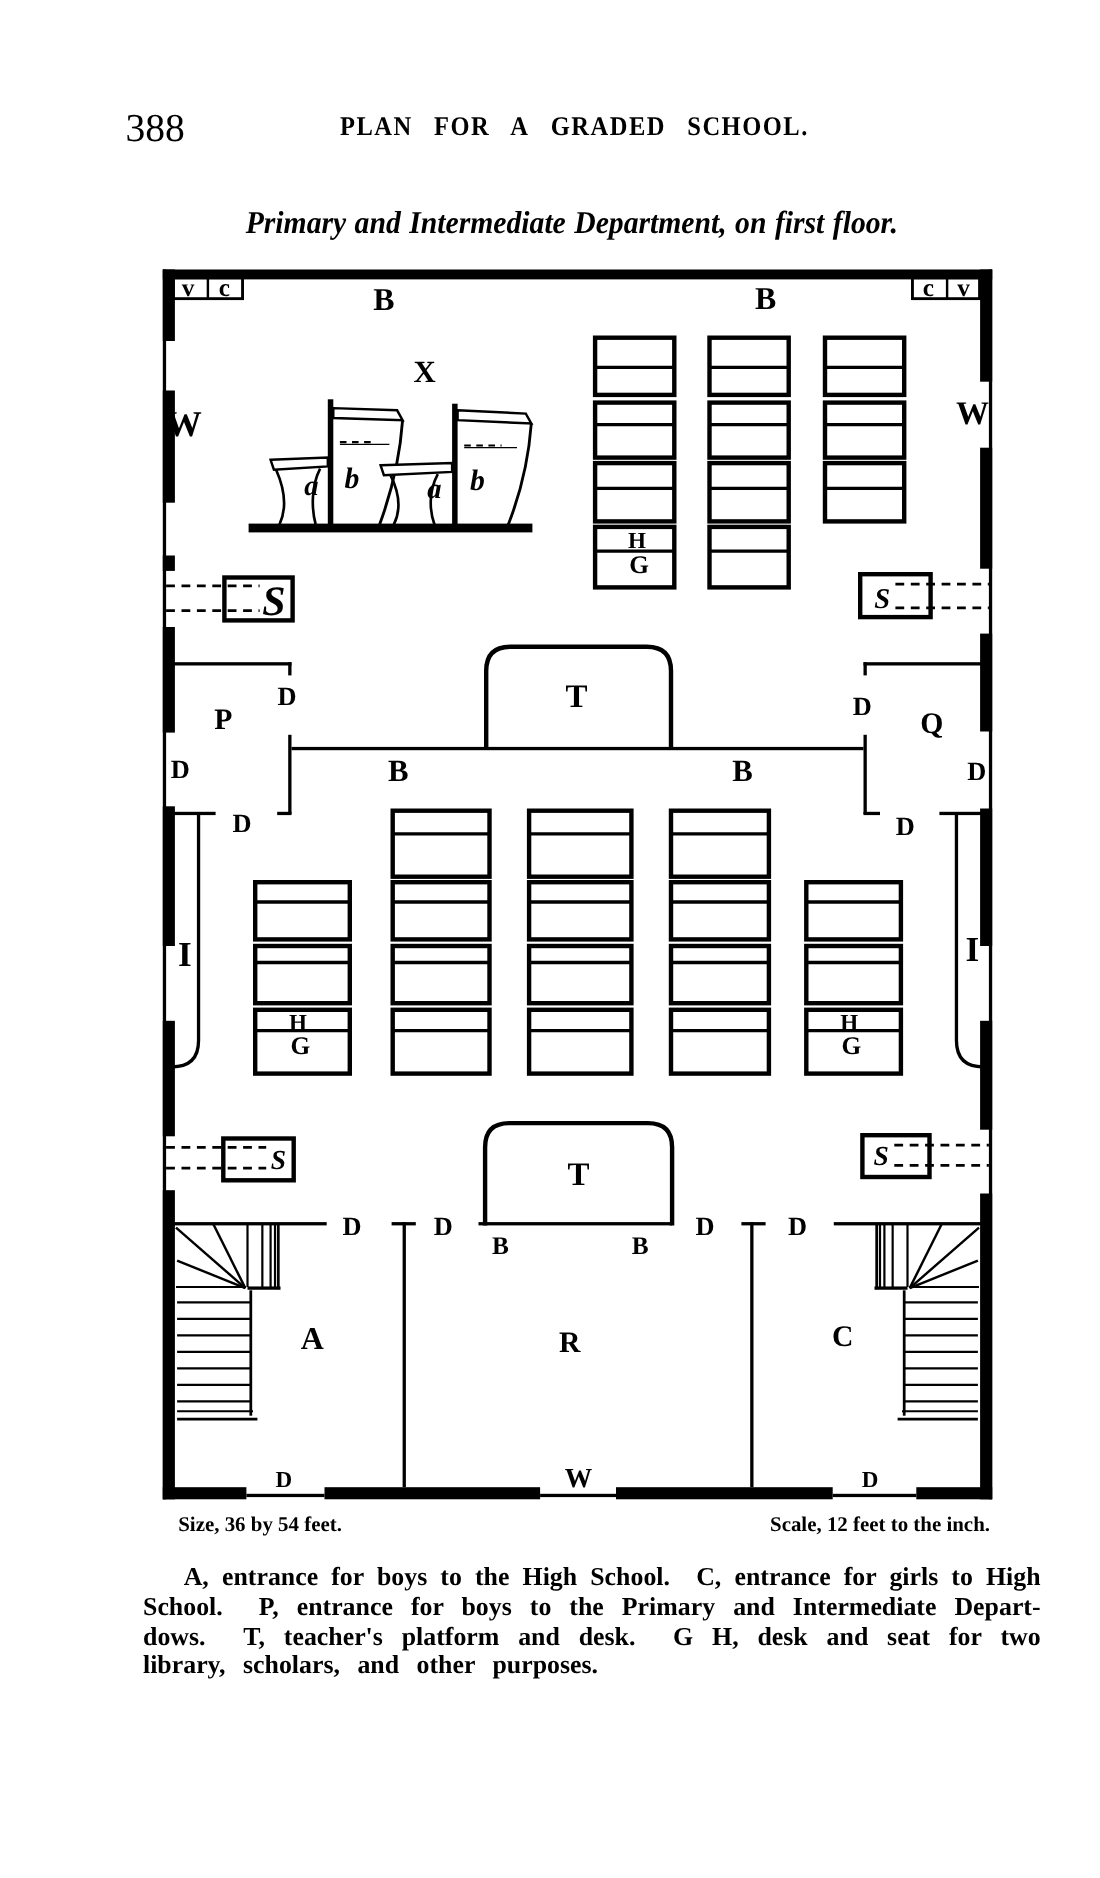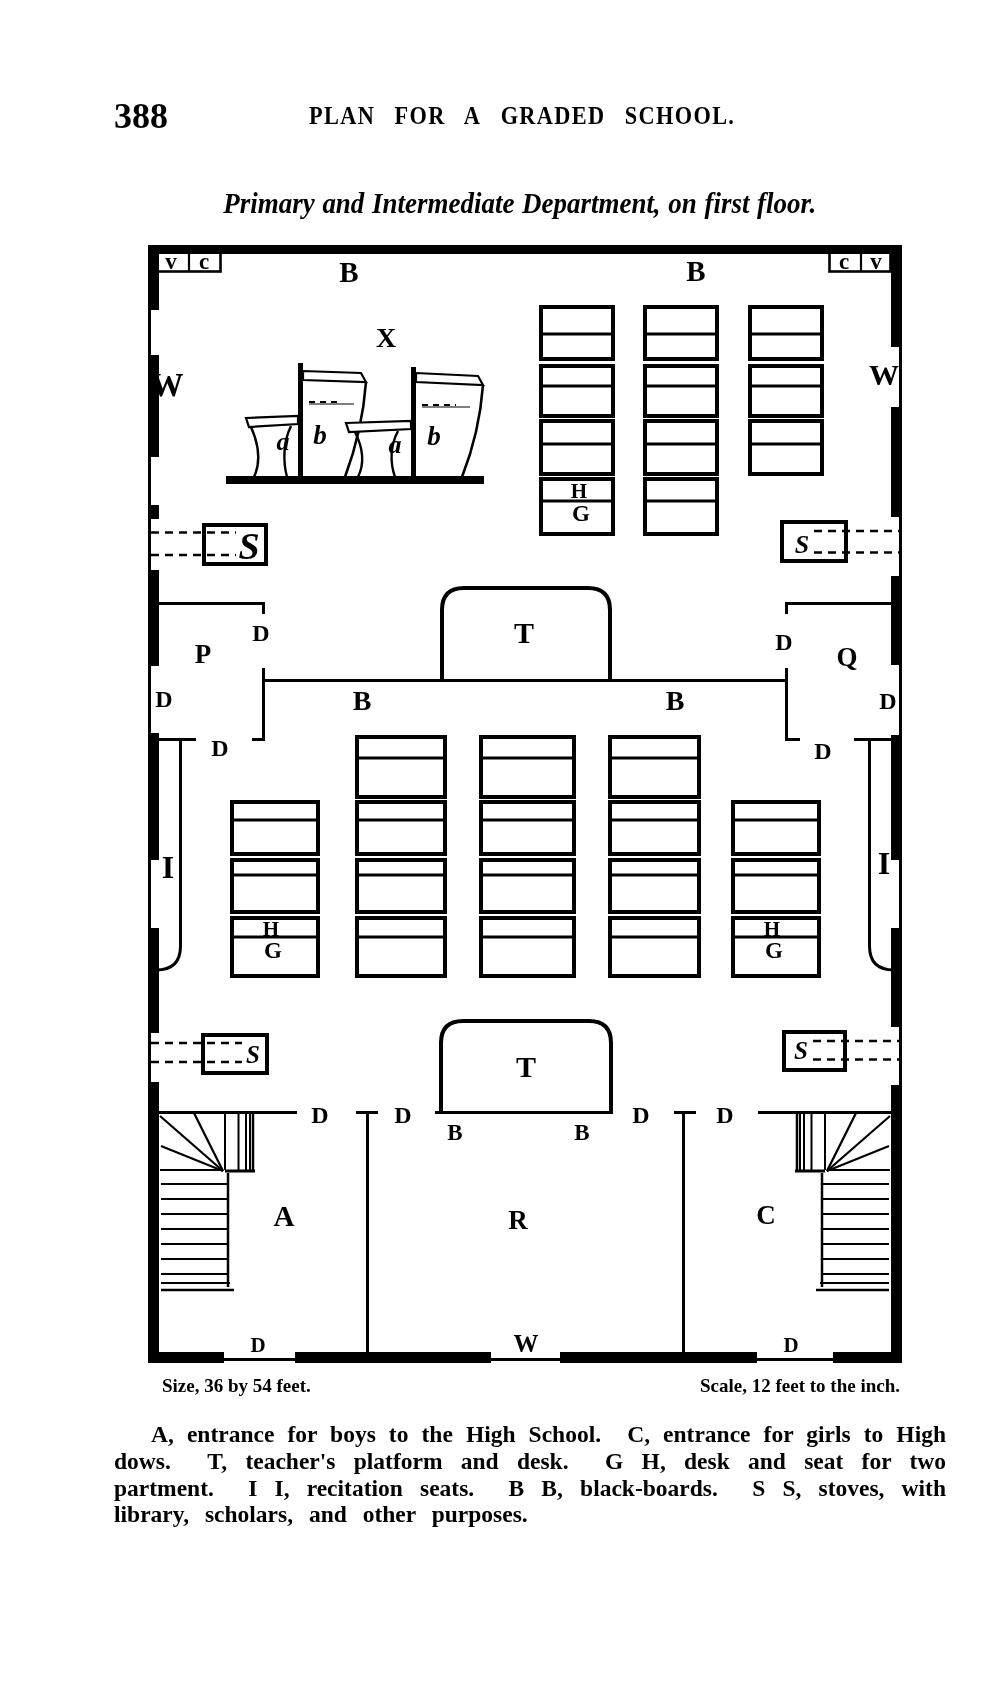--- a/index.html
+++ b/index.html
@@ -1,22 +1,22 @@
 <!DOCTYPE html>
 <html><head><meta charset="utf-8">
 <style>
 html,body{margin:0;padding:0;background:#fff;}
 body{width:1000px;height:1707px;position:relative;font-family:"Liberation Serif",serif;color:#000;}
-.hdrnum{position:absolute;left:114px;top:95px;font-size:36px;font-weight:bold;letter-spacing:0px;}
+.hdrnum{position:absolute;left:114px;top:95px;font-size:36px;font-weight:normal;letter-spacing:0px;}
 .hdrtitle{position:absolute;left:0;top:102px;width:1044px;text-align:center;font-size:24.5px;font-weight:bold;letter-spacing:1.5px;word-spacing:3px;}
 .hdrtitle span{display:inline-block;transform:scaleX(.91);}
 .subtitle{position:absolute;left:0;top:187px;width:1040px;text-align:center;font-size:29px;font-style:italic;font-weight:bold;word-spacing:1px;}
 .subtitle span{display:inline-block;transform:scaleX(.93);}
 .caption{position:absolute;left:114px;top:1421px;width:832px;font-size:23.5px;font-weight:bold;line-height:26.8px;}
-.caption .ln{text-align:justify;text-align-last:justify;height:26.8px;overflow:hidden;}
+.caption .ln{text-align:justify;text-align-last:justify;height:26.8px;overflow:hidden;margin-left:16px;}
 .caption .last{text-align:left;text-align-last:left;word-spacing:10px;}
 </style></head>
 <body>
 <div class="hdrnum">388</div>
 <div class="hdrtitle"><span>PLAN&nbsp; FOR&nbsp; A&nbsp; GRADED&nbsp; SCHOOL.</span></div>
 <div class="subtitle"><span>Primary and Intermediate Department, on first floor.</span></div>
 <svg width="1000" height="1707" viewBox="0 0 1000 1707" style="position:absolute;left:0;top:0">
 <rect x="148" y="245" width="754" height="9" fill="#000"></rect>
 <rect x="148" y="245" width="3" height="1118" fill="#000"></rect>
 <rect x="148" y="245" width="11" height="65" fill="#000"></rect>
@@ -240,16 +240,16 @@
 <text x="518" y="1229" font-family="Liberation Serif, serif" font-size="27" font-weight="bold" font-style="normal" text-anchor="middle" fill="#000">R</text>
 <text x="766" y="1224" font-family="Liberation Serif, serif" font-size="27" font-weight="bold" font-style="normal" text-anchor="middle" fill="#000">C</text>
 <text x="258" y="1352" font-family="Liberation Serif, serif" font-size="21" font-weight="bold" font-style="normal" text-anchor="middle" fill="#000">D</text>
 <text x="791" y="1352" font-family="Liberation Serif, serif" font-size="21" font-weight="bold" font-style="normal" text-anchor="middle" fill="#000">D</text>
 <text x="526" y="1352" font-family="Liberation Serif, serif" font-size="25" font-weight="bold" font-style="normal" text-anchor="middle" fill="#000">W</text>
 <text x="162" y="1392" font-family="Liberation Serif, serif" font-size="19" font-weight="bold" font-style="normal" text-anchor="start" fill="#000">Size, 36 by 54 feet.</text>
 <text x="900" y="1392" font-family="Liberation Serif, serif" font-size="19" font-weight="bold" font-style="normal" text-anchor="end" fill="#000">Scale, 12 feet to the inch.</text>
 </svg>
 <div class="caption">
 <div class="ln"><span style="display:inline-block;width:37px"></span>A, entrance for boys to the High School. &nbsp;C, entrance for girls to High</div>
+<div class="ln">School. &nbsp;P, entrance for boys to the Primary and Intermediate Depart-</div>
 <div class="ln">dows. &nbsp;T, teacher's platform and desk. &nbsp;G H, desk and seat for two</div>
-<div class="ln">partment. &nbsp;I I, recitation seats. &nbsp;B B, black-boards. &nbsp;S S, stoves, with</div>
 <div class="ln last">library, scholars, and other purposes.</div>
 </div>
 
 </body></html>

